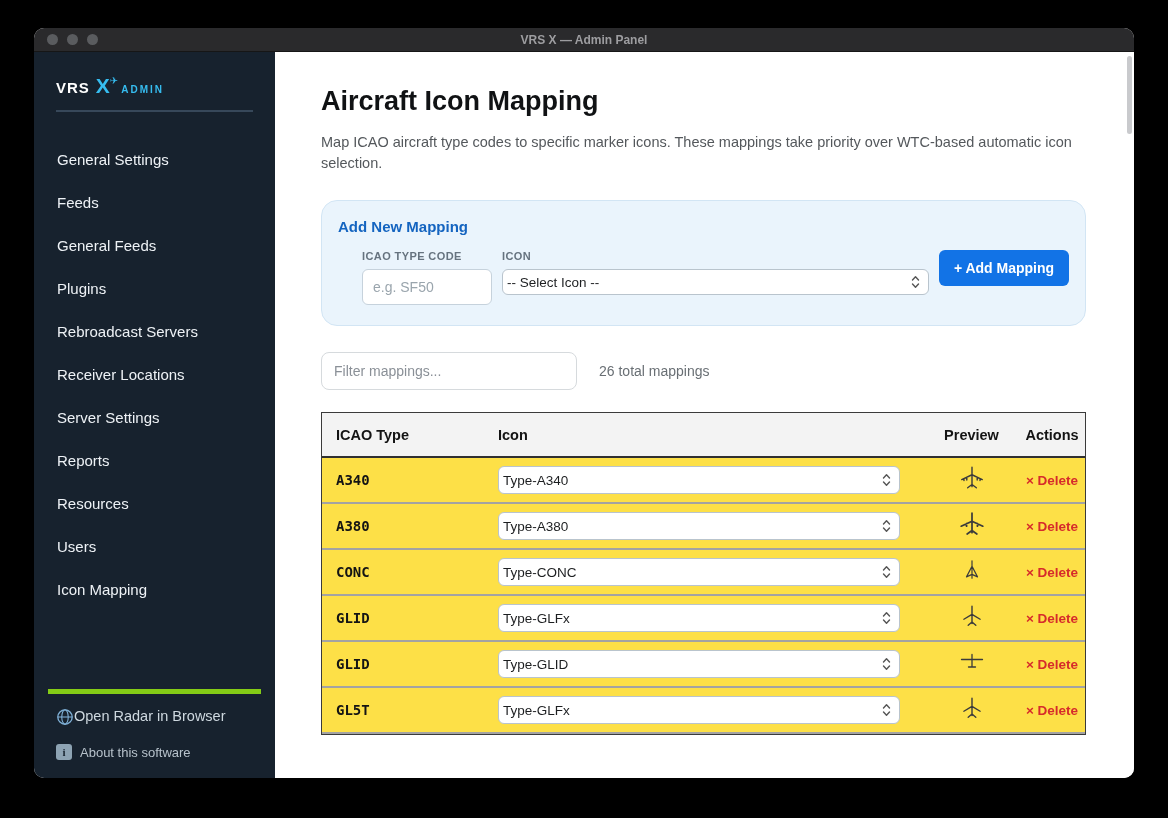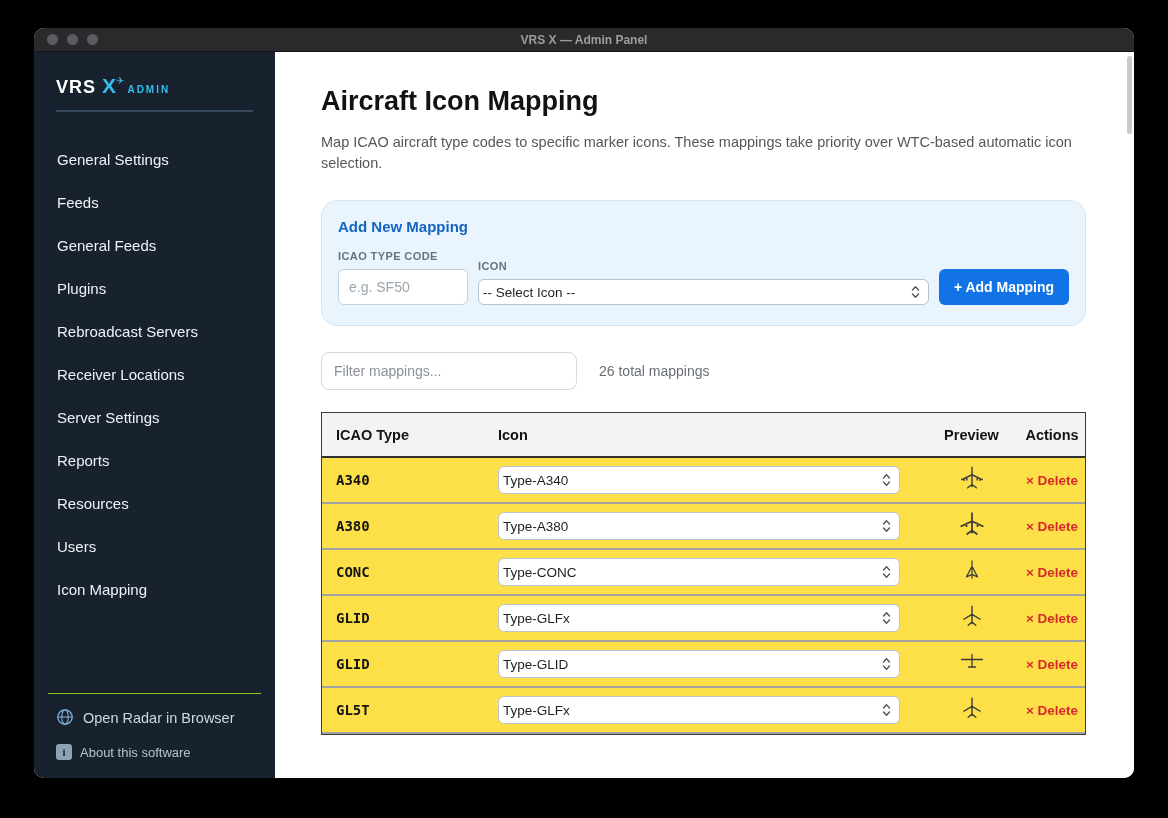--- a/index.html
+++ b/index.html
@@ -15,48 +15,48 @@
   .dots { position:absolute; left:13px; top:0; height:100%; display:flex; align-items:center; gap:9px; }
   .dot { width:11px; height:11px; border-radius:50%; background:#5a5c5f; }
   .win-title { color:#9d9da0; font-size:12px; font-weight:600; }
 
   .app { display:flex; height:726px; }
 
   
   .sidebar { width:241px; background:#17222e; display:flex; flex-direction:column; flex-shrink:0; }
   .logo-wrap { padding:22px 22px 0 22px; }
   .logo-line { display:flex; align-items:baseline; }
-  .logo-vrs { color:#fff; font-size:18px; font-weight:800; letter-spacing:1px; }
+  .logo-vrs { color:#fff; font-size:15px; font-weight:800; letter-spacing:1px; }
   .logo-x { color:#36bdf0; font-size:21px; font-weight:800; margin-left:6px; position:relative; }
   .logo-plane { color:#36bdf0; font-size:10px; position:relative; top:-9px; left:0px; }
   .logo-admin { color:#36bdf0; font-size:10px; font-weight:700; letter-spacing:2px; margin-left:3px; }
   .logo-divider { border-bottom:2px solid #37485a; margin-top:12px; }
   .nav { margin-top:26px; }
   .nav-item { padding:13px 23px; color:#eef2f6; font-size:15px; font-weight:500; cursor:pointer; }
   .side-spacer { flex:1; }
-  .side-footer { border-top:1px solid #84cc16; margin:0 14px; padding:14px 8px 6px 8px;
-                 display:flex; align-items:flex-end; gap:9px; }
+  .side-footer { border-top:5px solid #84cc16; margin:0 14px; padding:14px 8px 6px 8px;
+                 display:flex; align-items:flex-start; }
   .side-about { padding:12px 22px 18px 22px; display:flex; align-items:center; gap:8px; }
   .globe-icon { width:18px; height:18px; flex-shrink:0; }
   .info-icon { width:16px; height:16px; border-radius:3px; background:#8da3b3; color:#17222e;
                font-weight:700; font-size:11px; font-family:"Liberation Serif", serif;
                display:inline-flex; align-items:center; justify-content:center; flex-shrink:0; }
   .radar-label { color:#ced8df; font-size:14.5px; }
   .about-label { color:#b7c2cb; font-size:13px; }
 
   
   .main { flex:1; background:#fff; padding:34px 46px 0 46px; overflow:hidden; position:relative; }
   .page-title { font-size:27px; font-weight:800; color:#101214; margin-bottom:15px; }
   .page-desc { color:#54585c; font-size:14.5px; line-height:1.45; max-width:770px; }
 
   
   .add-panel { margin-top:26px; background:#eaf4fc; border:1px solid #d2e5f4; border-radius:16px;
                padding:17px 16px 20px 16px; width:765px; }
   .add-heading { color:#1464c0; font-size:15px; font-weight:700; margin-bottom:15px; }
-  .panel-form { display:flex; align-items:flex-end; gap:10px; }
+  .panel-form { display:flex; align-items:flex-start; gap:10px;margin-left:24px; }
   .field-label { display:block; font-size:11px; font-weight:700; letter-spacing:.4px; color:#66737f;
                  text-transform:uppercase; margin-bottom:7px; }
   .text-input { height:36px; border:1px solid #c6d2dc; border-radius:6px; background:#fff;
                 padding:0 10px; font-size:14px; font-family:"Liberation Sans", sans-serif; color:#222; }
   .text-input::placeholder { color:#9aa5ad; }
   .icao-input { width:130px; }
   .fgroup-icon { flex:1; }
   .select { background:#fff; border:1px solid #b9c4cd; border-radius:6px; height:26px;
             display:flex; align-items:center; justify-content:space-between; padding:0 8px 0 4px;
             font-size:13.5px; color:#1d1f21; cursor:pointer; }

